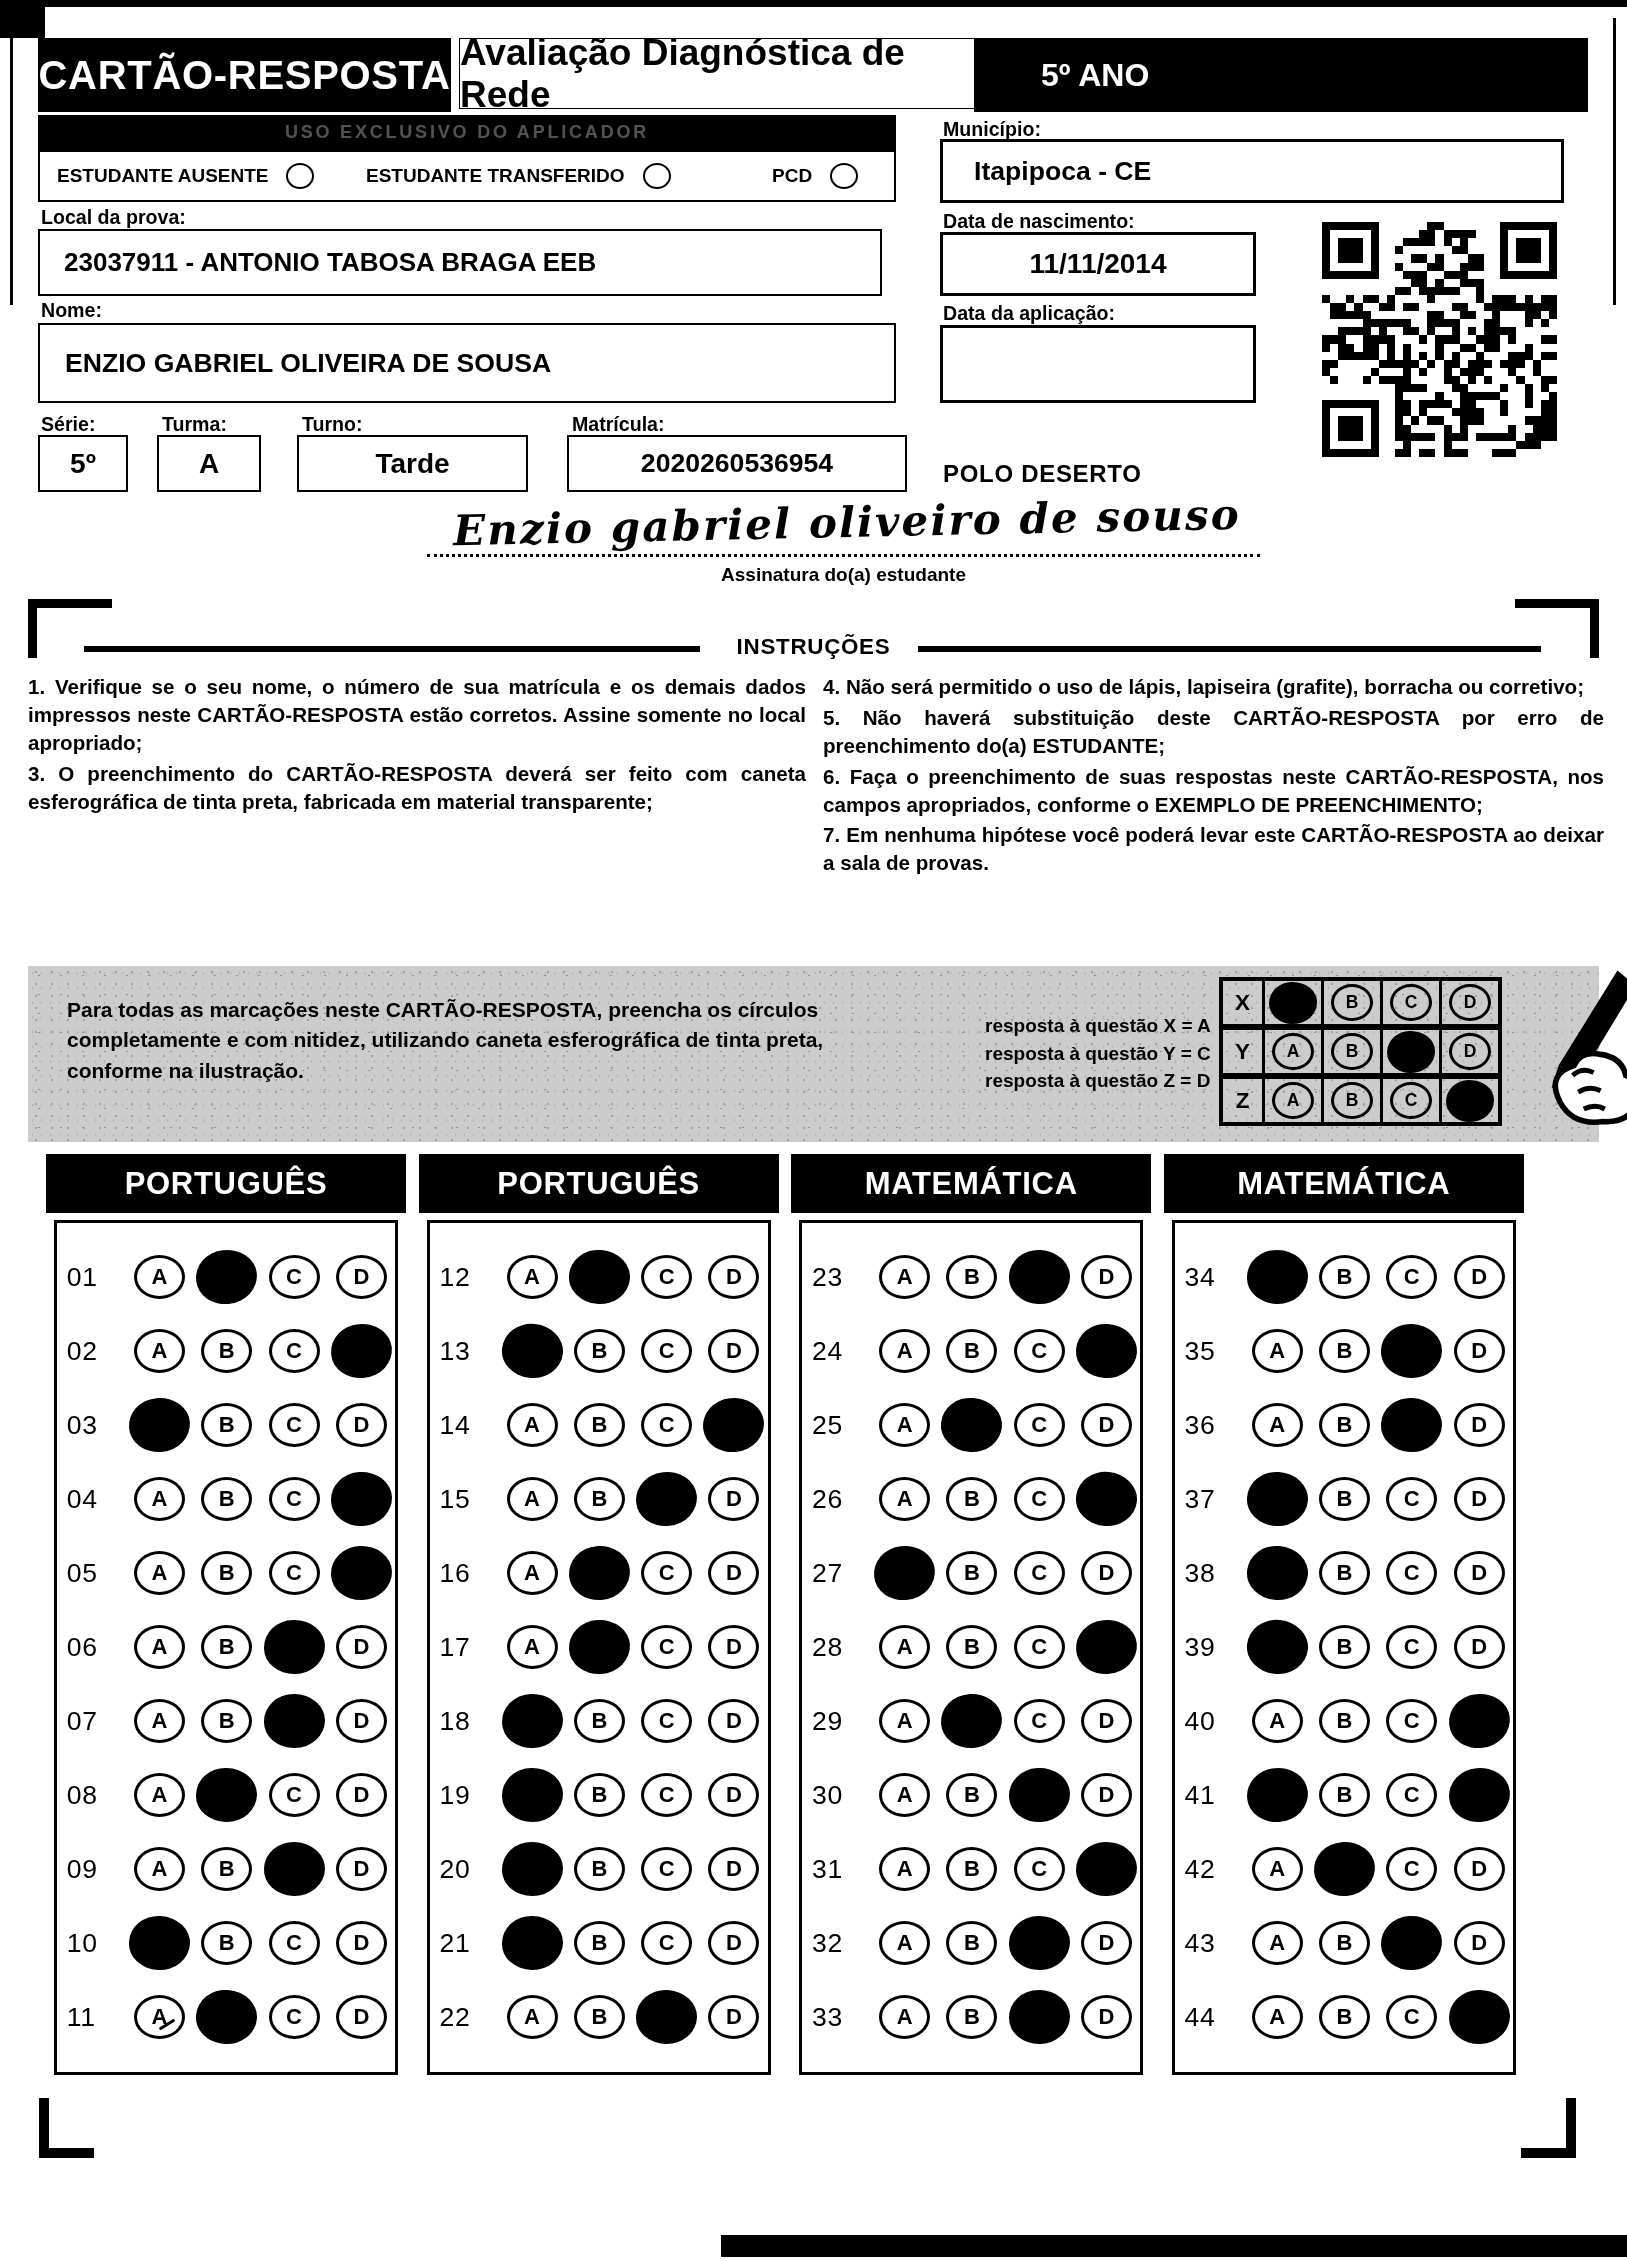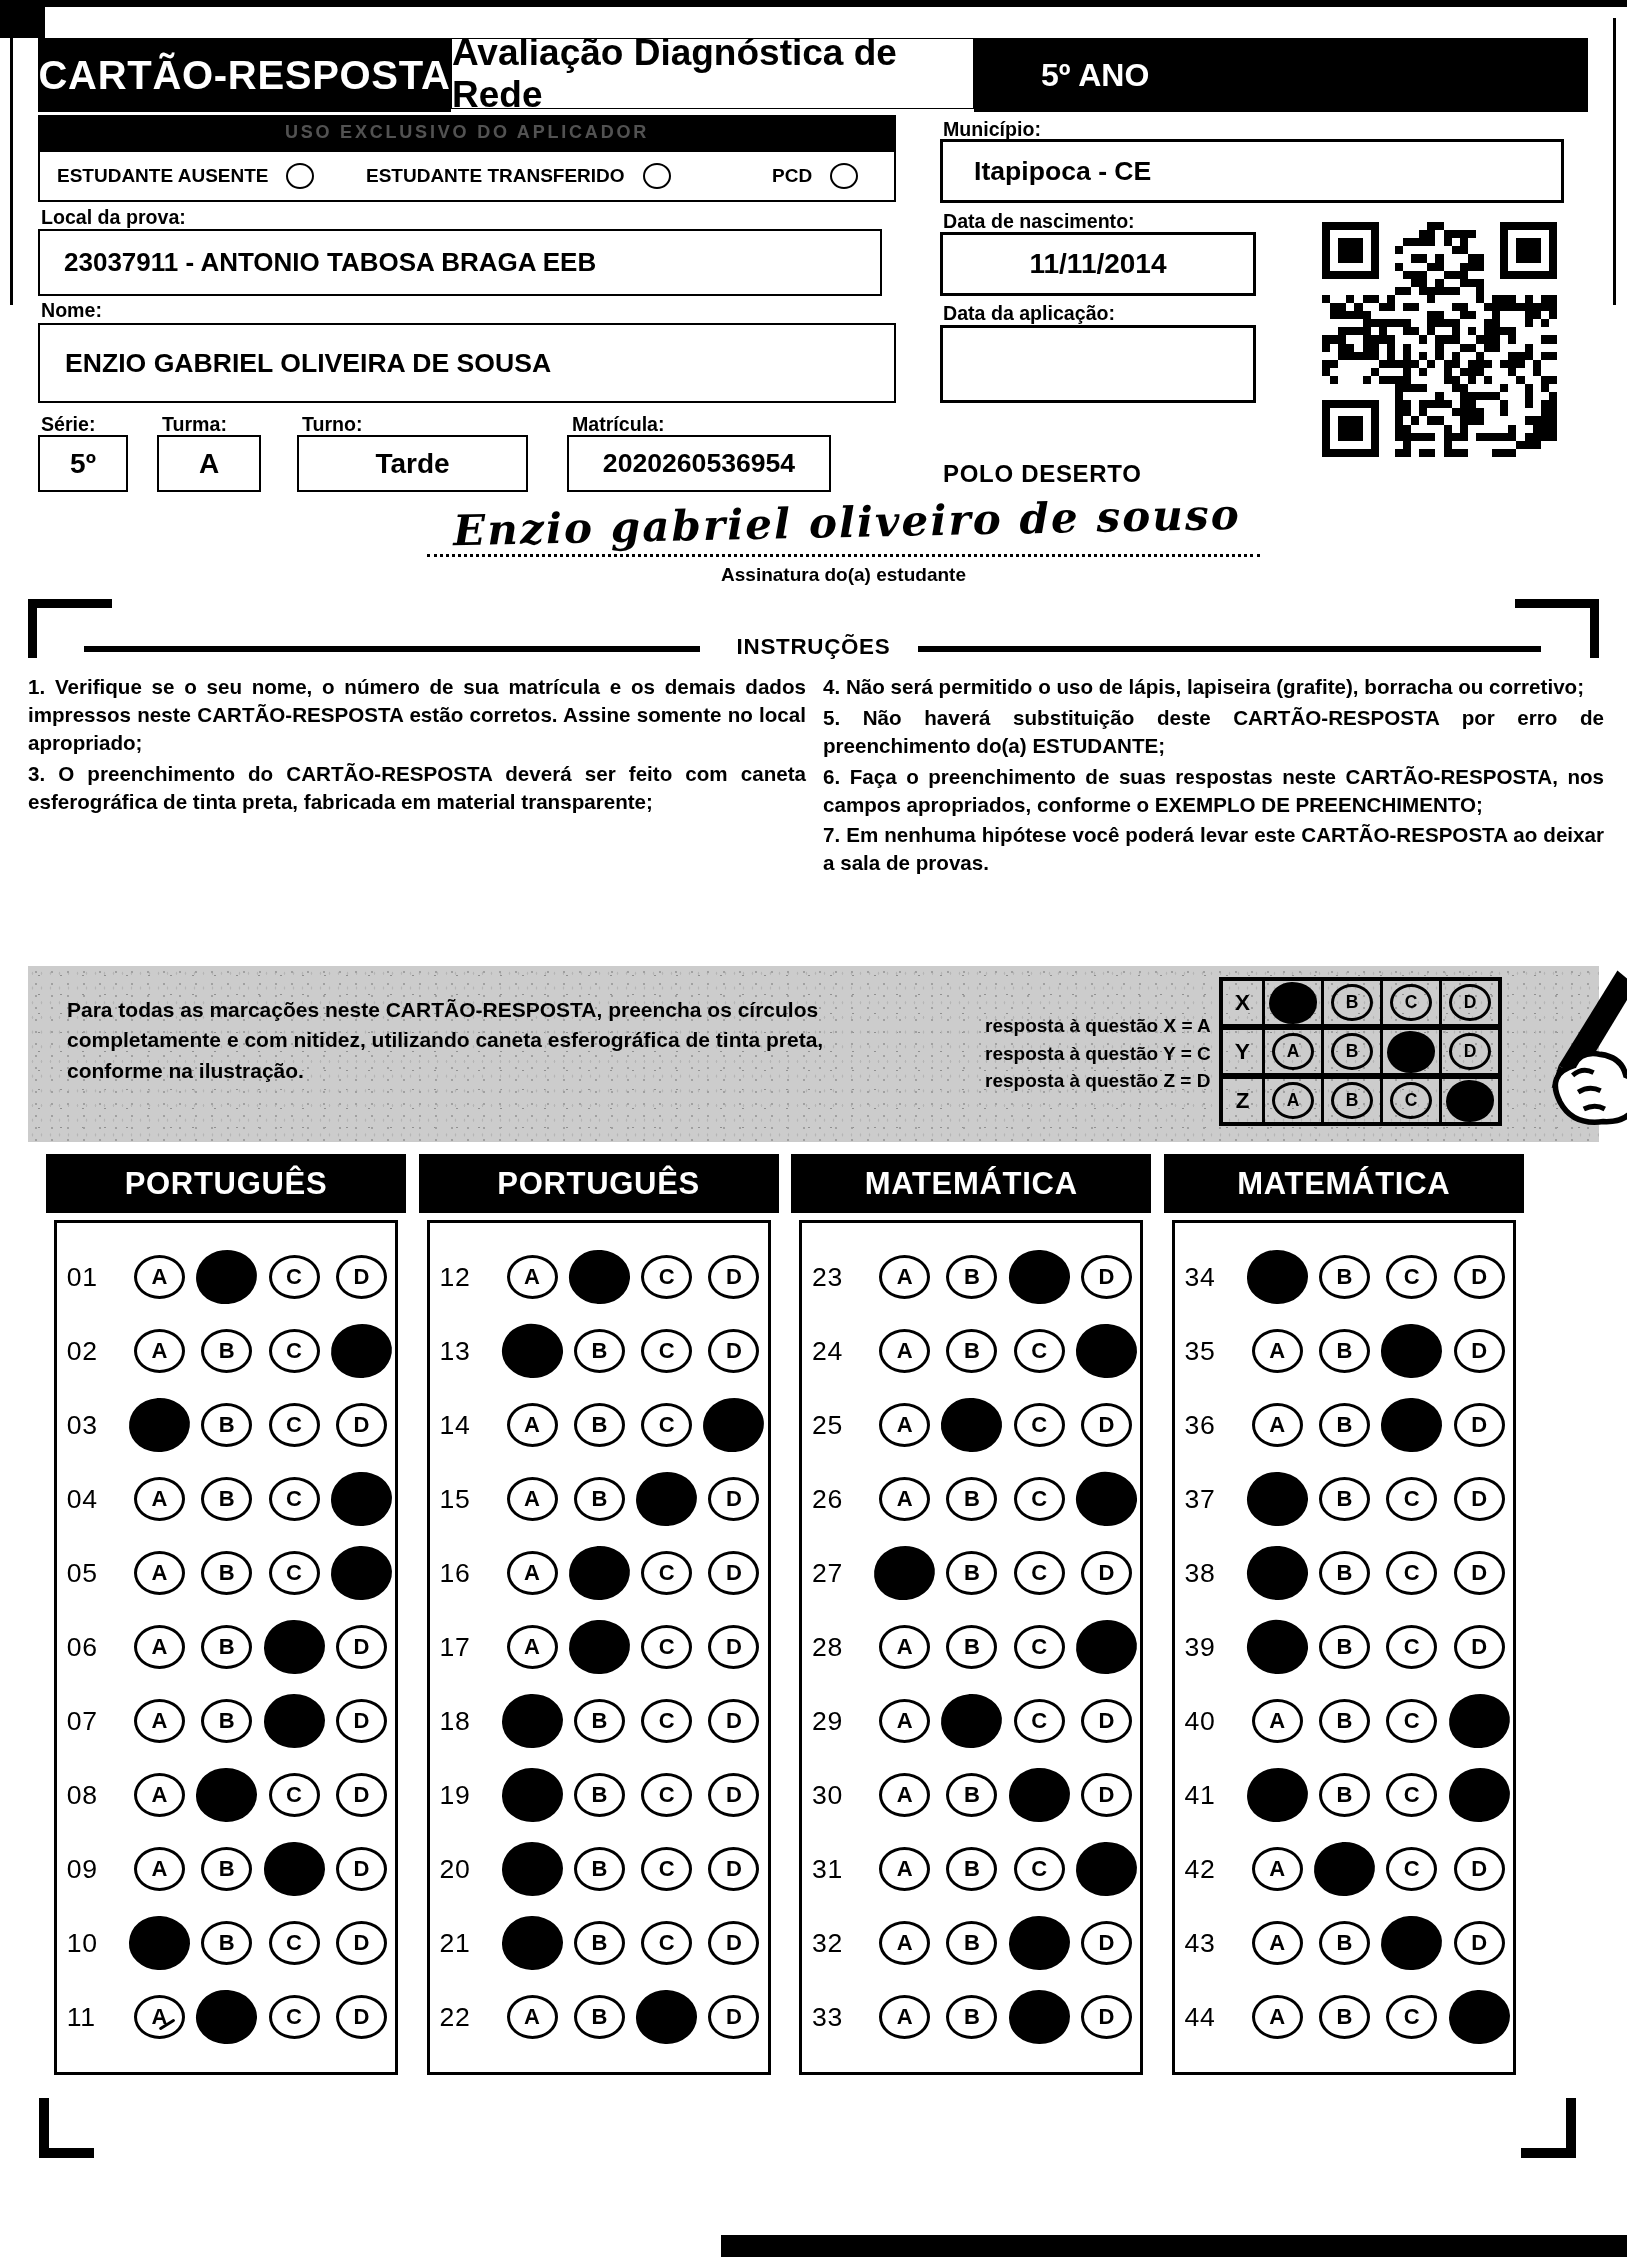--- a/index.html
+++ b/index.html
@@ -7,21 +7,21 @@
     width:1627px;height:2261px;position:relative;background:#fff;color:#000;
     font-family:"Liberation Sans",sans-serif;overflow:hidden;
   }
   .abs{position:absolute;}
   .ink{background:#000;}
   .bold{font-weight:bold;}
 
   
   .hdr-box{display:flex;align-items:center;}
   .hdr-black{background:#000;color:#fff;}
-  .hdr-white{background:#fff;color:#000;border:1.4px solid #000;}
+  .hdr-white{background:#fff;color:#000;border:1.4px solid #000;margin-left:8px;}
 
   
   .admin-bar{background:#000;color:rgba(255,255,255,.32);display:flex;align-items:center;justify-content:center;
     font-weight:bold;font-size:18px;letter-spacing:2.8px;}
 
   
   .fbox{border:2.8px solid #000;background:#fff;display:flex;align-items:center;}
   .fbox5{border:3.5px solid #000;background:#fff;display:flex;align-items:center;}
   .flabel{font-weight:bold;font-size:19.6px;}
   .fvalue{font-weight:bold;font-size:26px;}
@@ -126,21 +126,21 @@
 
 <div class="abs fbox" style="left:38px;top:435px;width:90px;height:57px;justify-content:center;box-sizing:border-box;">
     <span class="fvalue" style="font-size:28px;">5º</span>
   </div>
 <div class="abs fbox" style="left:157px;top:435px;width:104px;height:57px;justify-content:center;box-sizing:border-box;">
     <span class="fvalue" style="font-size:28px;">A</span>
   </div>
 <div class="abs fbox" style="left:297px;top:435px;width:231px;height:57px;justify-content:center;box-sizing:border-box;">
     <span class="fvalue" style="font-size:28px;">Tarde</span>
   </div>
-<div class="abs fbox" style="left:567px;top:435px;width:264px;height:57px;justify-content:center;box-sizing:border-box;">
+<div class="abs fbox" style="left:567px;top:435px;width:340px;height:57px;justify-content:center;box-sizing:border-box;">
     <span class="fvalue" style="font-size:26.6px;">2020260536954</span>
   </div>
 
 <div class="abs flabel" style="left:943px;top:118px;">Município:</div>
 <div class="abs fbox5" style="left:940px;top:139px;width:624px;height:64px;box-sizing:border-box;">
   <span class="fvalue" style="padding-left:31px;font-size:26.6px;">Itapipoca - CE</span>
 </div>
 
 <div class="abs flabel" style="left:943px;top:210px;">Data de nascimento:</div>
 <div class="abs fbox5" style="left:940px;top:232px;width:316px;height:64px;justify-content:center;box-sizing:border-box;">

